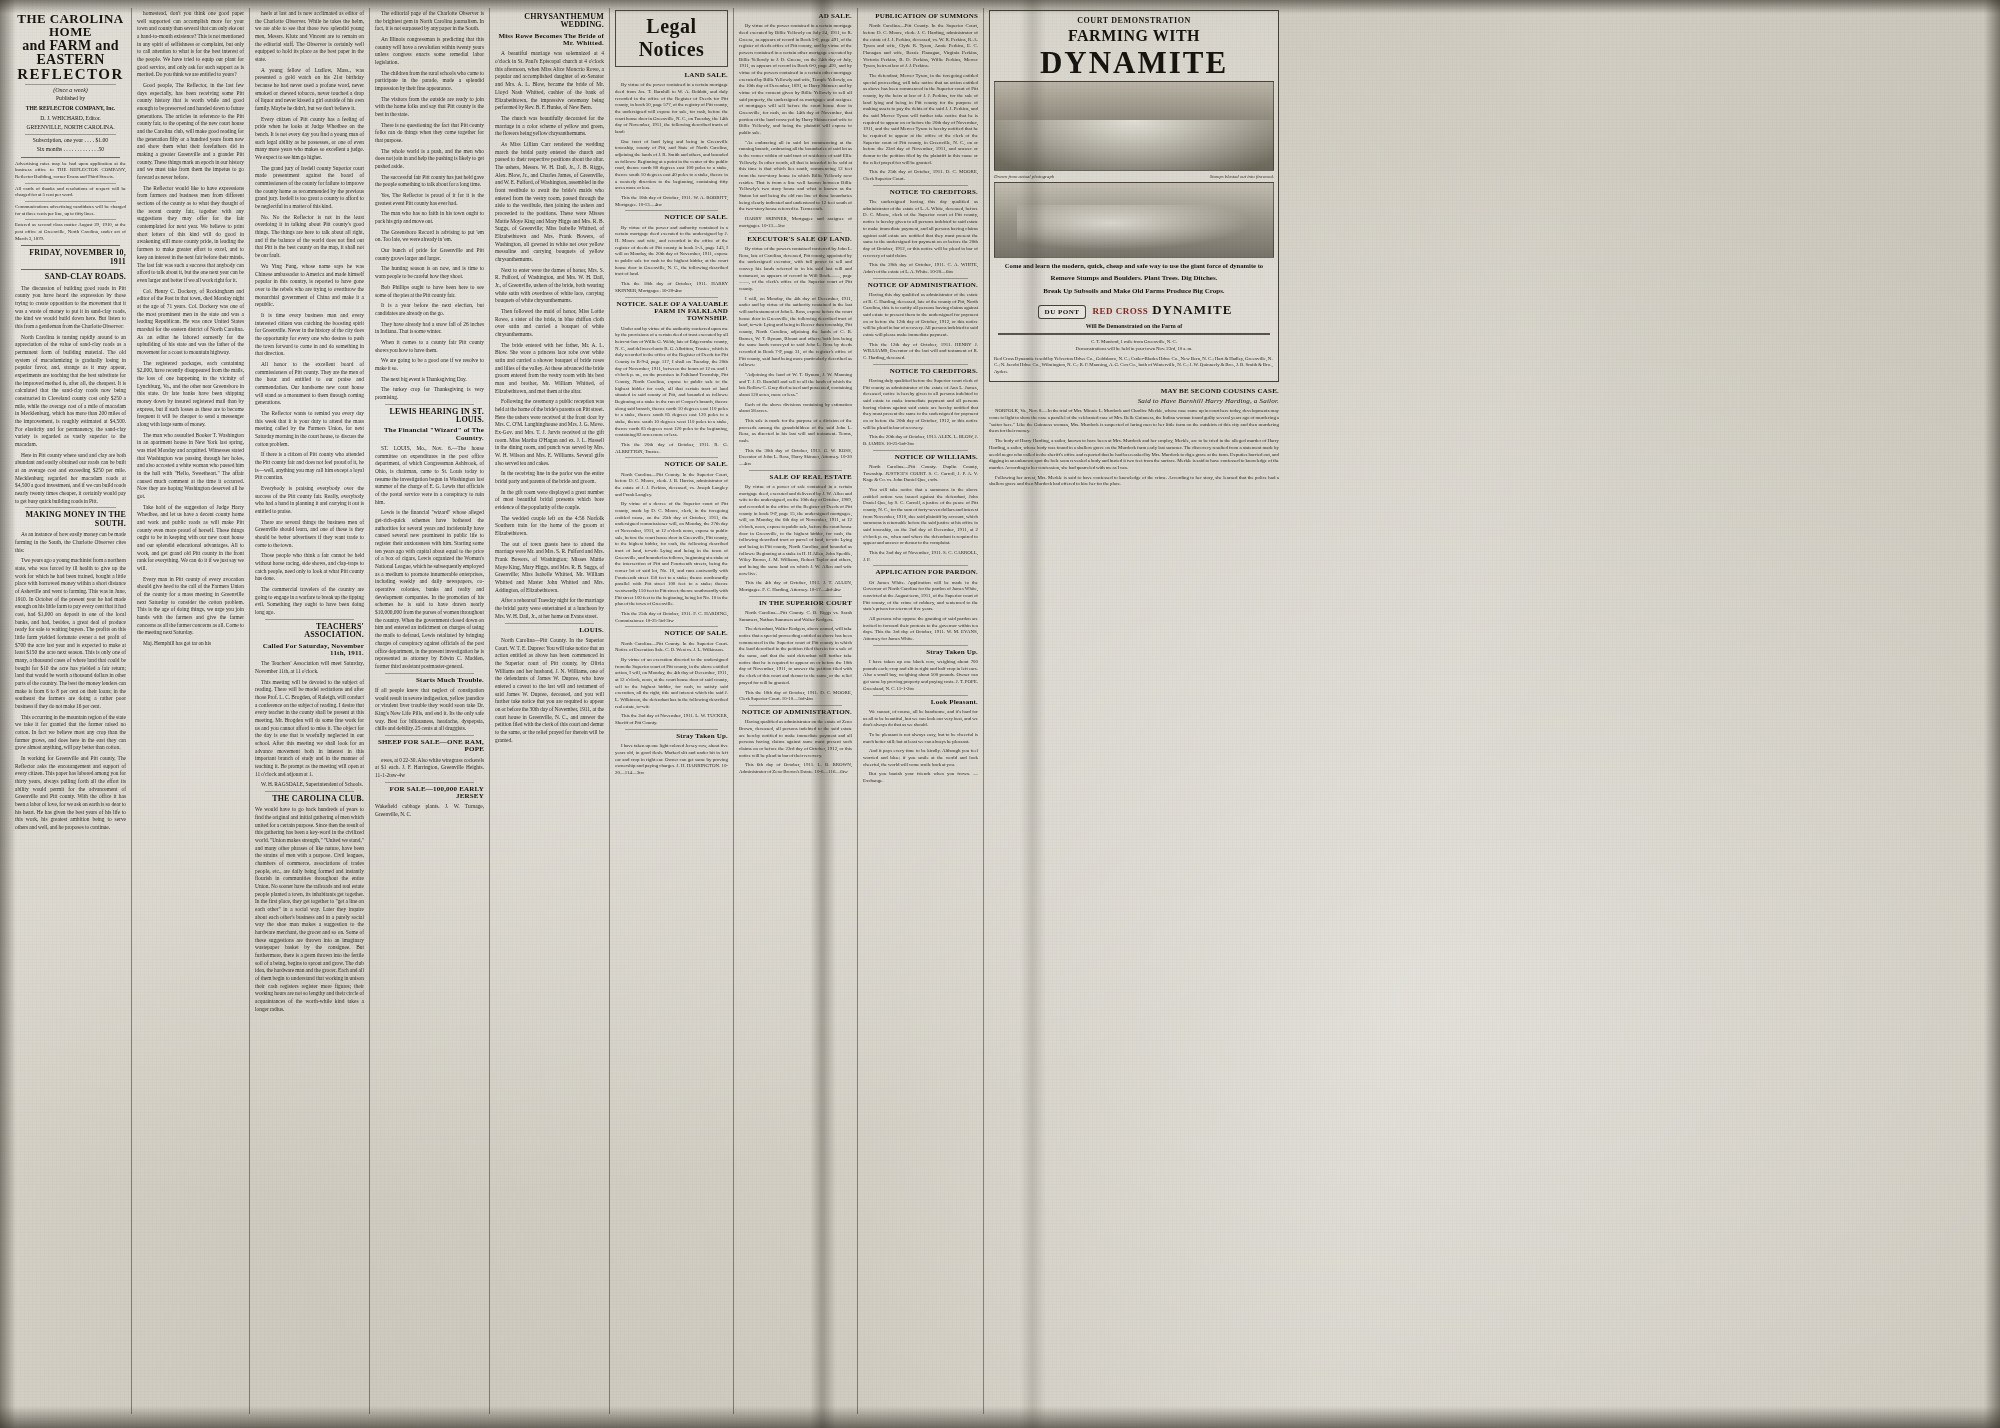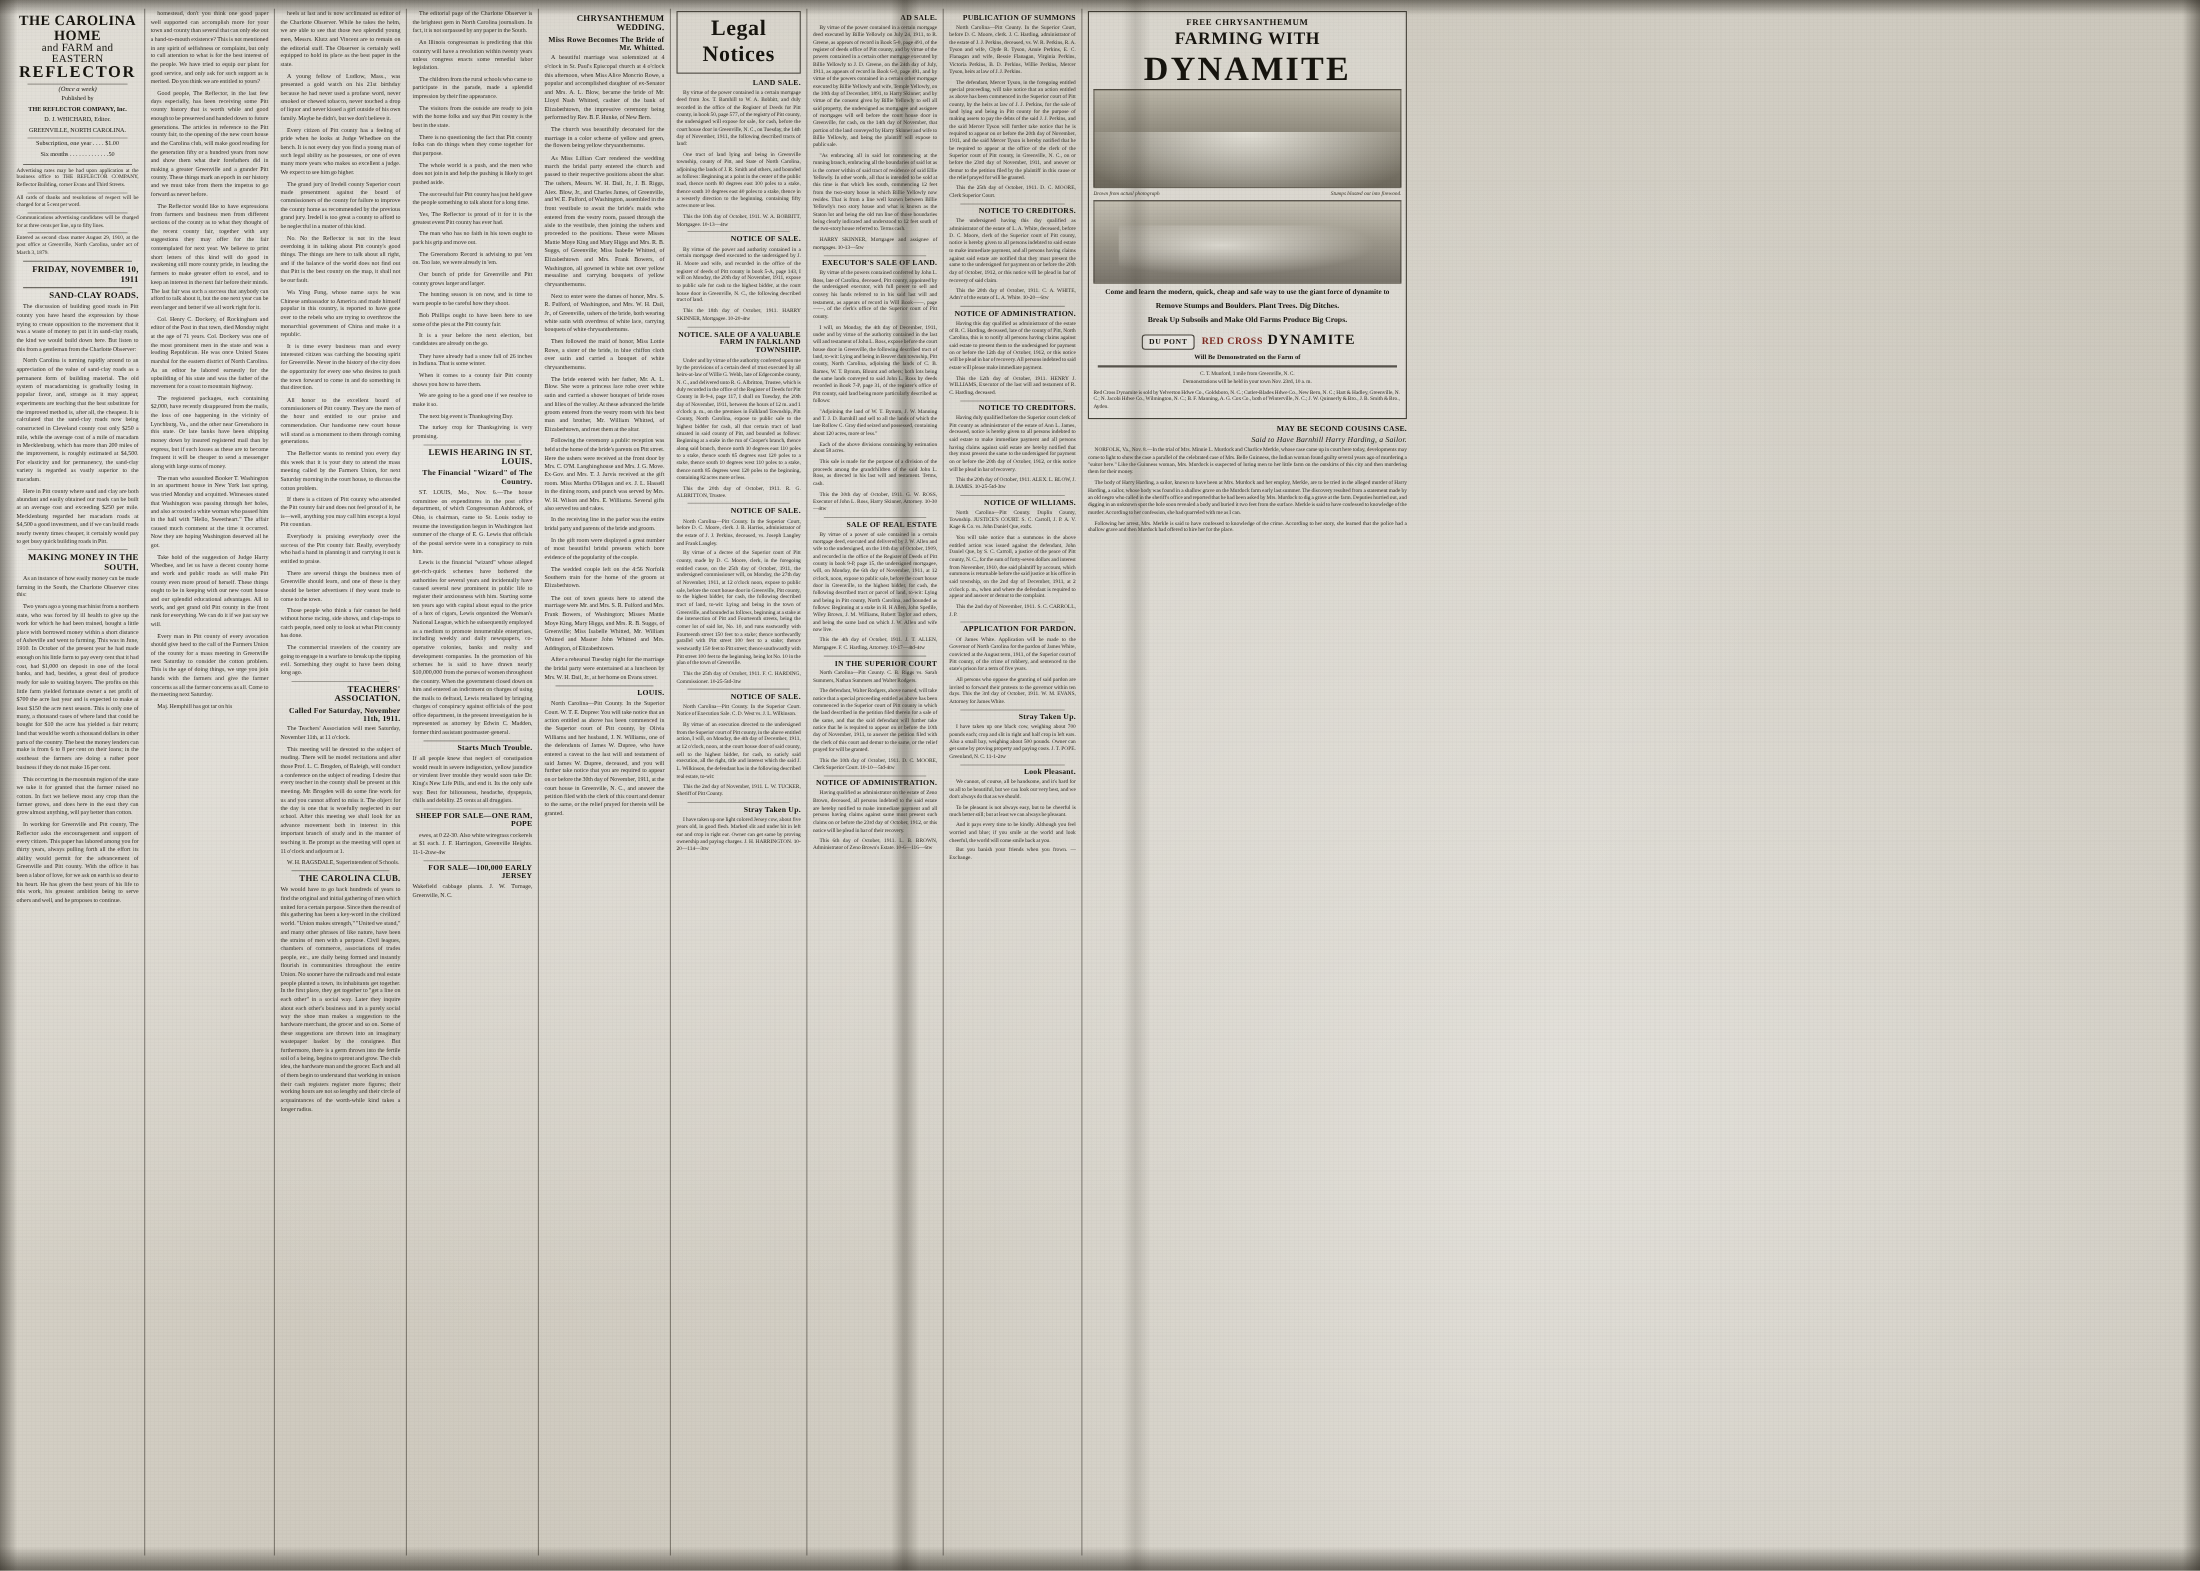--- a/index.html
+++ b/index.html
@@ -87,21 +87,21 @@
   .body.tiny { font-size: 4.9px; line-height: 1.36; }
   .center { text-align: center; }
 
   
   .masthead {
     text-align: center;
     line-height: 1.02;
     margin-top: 2px;
   }
   .mast1 { font-size: 13px; font-weight: bold; letter-spacing: .4px; }
-  .mast2 { font-size: 10px; font-weight: normal; letter-spacing: .3px; }
+  .mast2 { font-size: 14px; font-weight: bold; letter-spacing: .3px; }
   .mast3 { font-size: 15px; font-weight: bold; letter-spacing: 1.5px; }
   .mast-sub { font-size: 6px; font-style: italic; margin-top: 2px; }
   .mast-small { font-size: 5.6px; margin-top: 2px; line-height: 1.35; }
 
   
   .legal-banner {
     border: 1px solid rgba(30,26,18,.75);
     padding: 4px 2px 5px 2px;
     margin: 0 0 5px 0;
     text-align: center;
@@ -466,21 +466,21 @@
       <div class="body tiny">
           <div style="text-indent: 6px;">We cannot, of course, all be handsome, and it's hard for us all to be beautiful, but we can look our very best, and we don't always do that as we should.</div>
           <div style="text-indent: 6px; margin-top: 3px;">To be pleasant is not always easy, but to be cheerful is much better still; but at least we can always be pleasant.</div>
           <div style="text-indent: 6px; margin-top: 3px;">And it pays every time to be kindly. Although you feel worried and blue; if you smile at the world and look cheerful, the world will come smile back at you.</div>
           <div style="text-indent: 6px; margin-top: 3px;">But you banish your friends when you frown. —Exchange.</div>
         </div>
     </div>
 
     <div class="col" style="width:300px">
       <div class="ad">
-        <div class="ad-free">FREE CHRYSANTHEMUM</div>
+        <div class="ad-free">COURT DEMONSTRATION</div>
         <div class="ad-farm">FARMING WITH</div>
         <div class="ad-dyn">DYNAMITE</div>
         <div class="ad-photo"></div>
         <div style="display:flex;justify-content:space-between">
           <div class="ad-cap">Drawn from actual photograph</div>
           <div class="ad-cap">Stumps blasted out into firewood.</div>
         </div>
         <div class="ad-photo2"></div>
         <div class="ad-line">Come and learn the modern, quick, cheap and safe way to use the giant force of dynamite to</div>
         <div class="ad-bul">Remove Stumps and Boulders.    Plant Trees.    Dig Ditches.</div>

